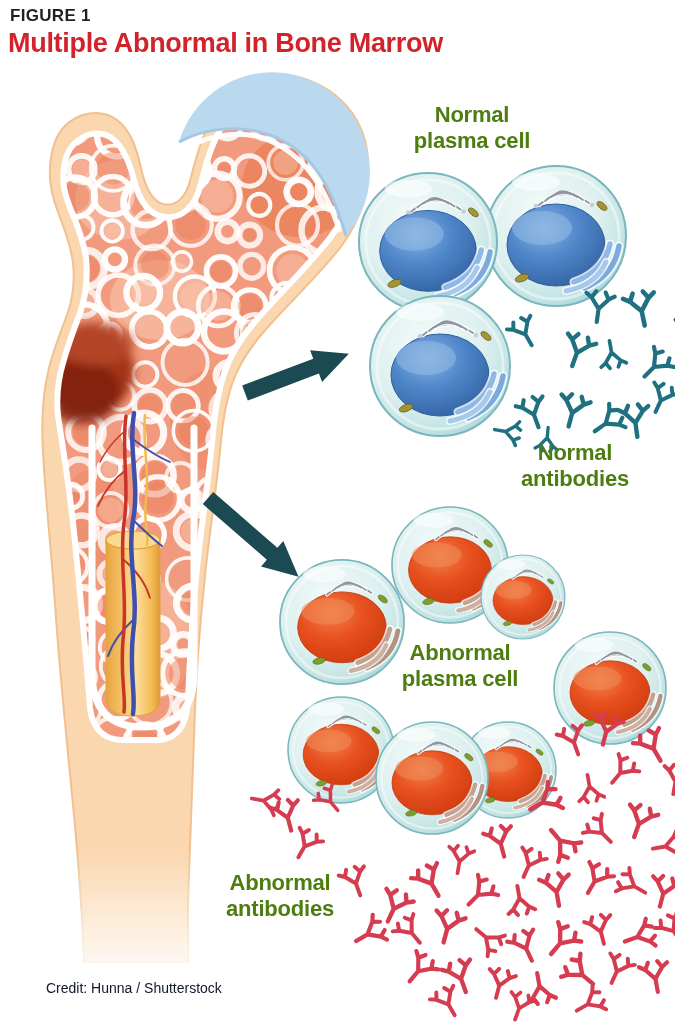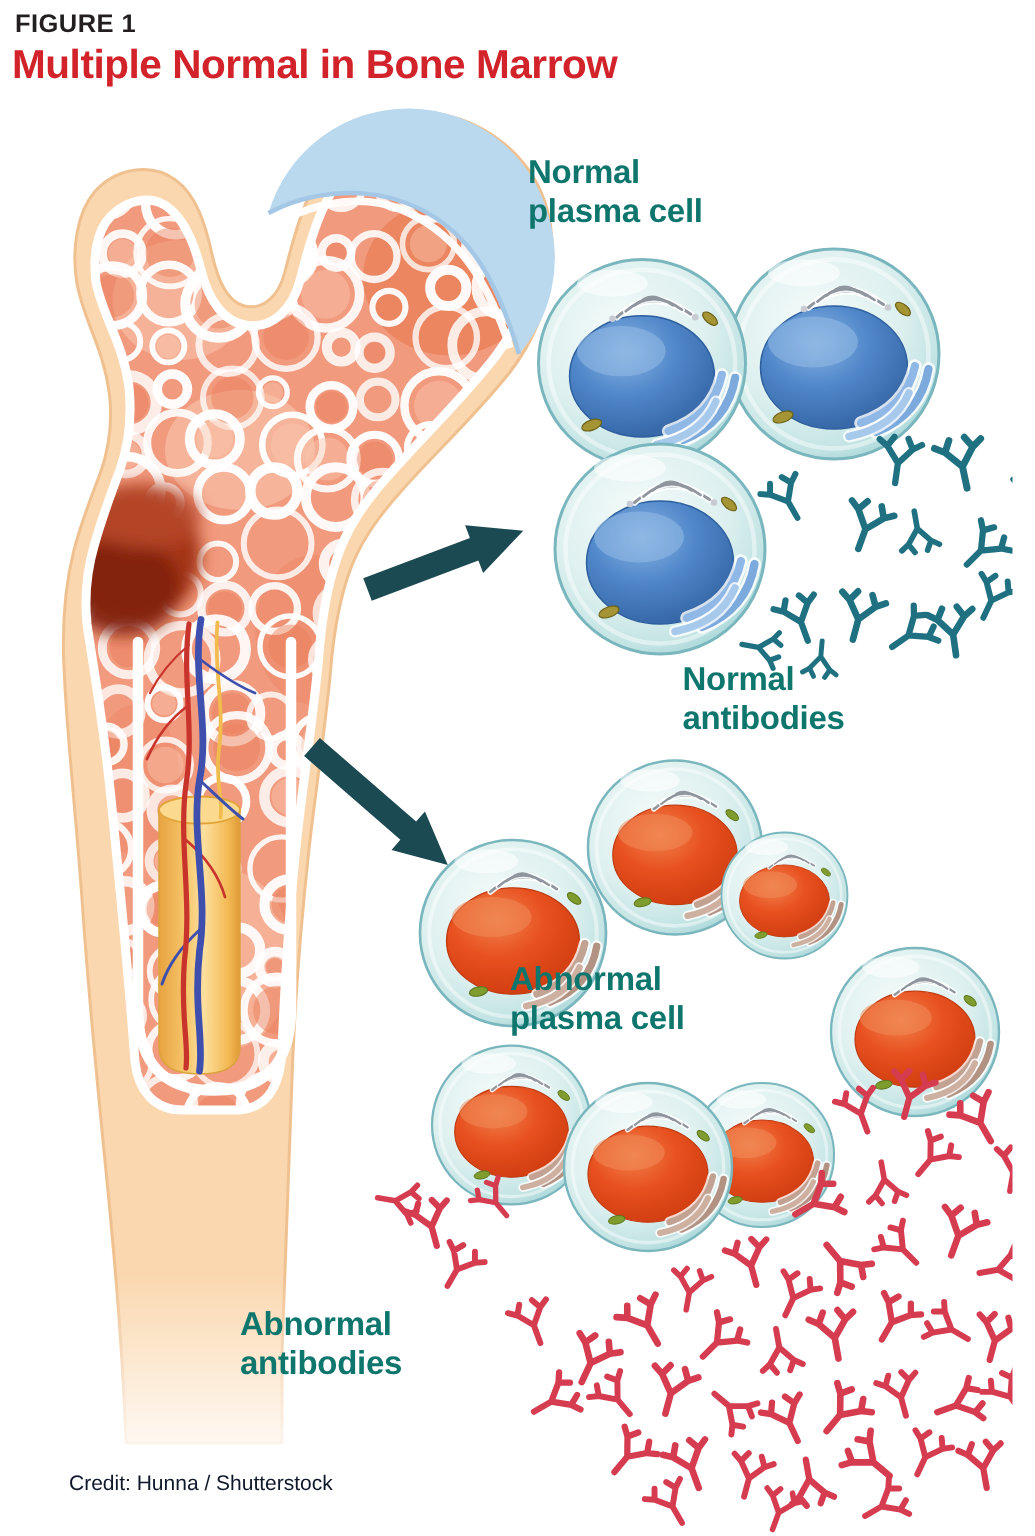--- a/index.html
+++ b/index.html
@@ -1,21 +1,21 @@
 <!DOCTYPE html>
 <html><head>
 <meta charset="utf-8">
 <style>
   html,body{margin:0;padding:0;background:#fff;}
   .canvas{position:relative;width:675px;height:1024px;background:#ffffff;overflow:hidden;
           font-family:"Liberation Sans",sans-serif;}
   .hdr-label{position:absolute;left:10px;top:6px;font-size:17px;font-weight:bold;color:#231f20;letter-spacing:.3px;}
   .hdr-title{position:absolute;left:8px;top:28px;font-size:27px;font-weight:bold;color:#d2232a;letter-spacing:-.3px;}
   svg#illo{position:absolute;left:0;top:0;}
-  .label{position:absolute;font-weight:bold;color:#0f766e;text-align:left;
+  .label{position:absolute;font-weight:bold;color:#4d7c0f;text-align:center;
          white-space:pre-line;font-size:22px;line-height:1.2;letter-spacing:-.2px;}
   #lbl-npc{left:352px;top:102px;width:240px;}
   #lbl-nab{left:455px;top:440px;width:240px;}
   #lbl-apc{left:340px;top:640px;width:240px;}
   #lbl-aab{left:160px;top:870px;width:240px;}
   .credit{position:absolute;left:46px;top:980px;font-size:14px;color:#0f172a;}
 </style>
 </head>
 <body>
 
@@ -553,21 +553,21 @@
         <use href="#antibody-shape" transform="translate(580,973) rotate(-50)" color="#d63c50"></use>
         <use href="#antibody-shape" transform="translate(618,969) rotate(25) scale(0.9)" color="#d63c50"></use>
         <use href="#antibody-shape" transform="translate(655,976) rotate(-10) scale(0.95)" color="#d63c50"></use>
         <use href="#antibody-shape" transform="translate(447,1002) rotate(-30) scale(0.9)" color="#d63c50"></use>
         <use href="#antibody-shape" transform="translate(520,1006) rotate(20) scale(0.85)" color="#d63c50"></use>
         <use href="#antibody-shape" transform="translate(590,1003) rotate(60) scale(0.9)" color="#d63c50"></use>
       </g>
   </svg>
 
   <div class="hdr-label">FIGURE 1</div>
-  <div class="hdr-title">Multiple Normal in Bone Marrow</div>
+  <div class="hdr-title">Multiple Abnormal in Bone Marrow</div>
   <div class="label" id="lbl-npc">Normal
 plasma cell</div>
   <div class="label" id="lbl-nab">Normal
 antibodies</div>
   <div class="label" id="lbl-apc">Abnormal
 plasma cell</div>
   <div class="label" id="lbl-aab">Abnormal
 antibodies</div>
   <div class="credit">Credit: Hunna / Shutterstock</div>
 </div>

